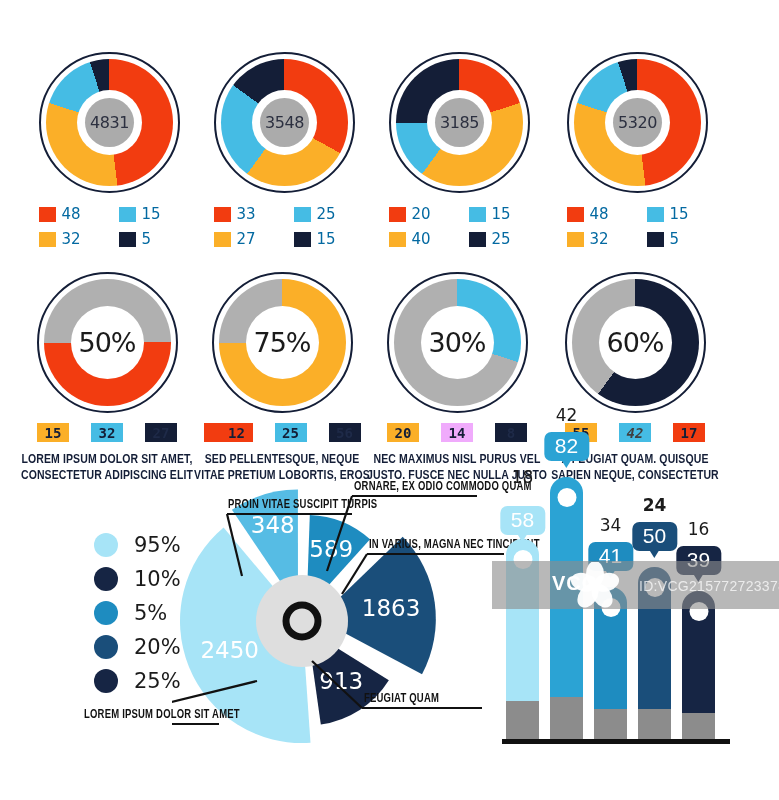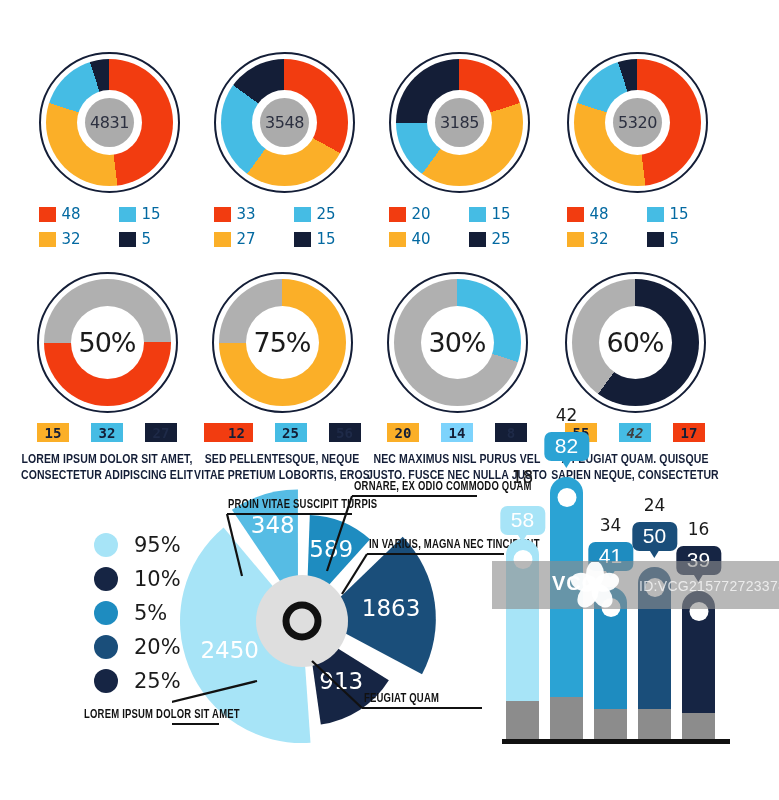--- a/index.html
+++ b/index.html
@@ -235,21 +235,21 @@
     <div class="pct-cell" style="left: 366px; top: 272px;">
       <div class="pct-wrap">
         <div class="pct-pie" style="background: conic-gradient(rgb(69, 188, 228) 0deg, rgb(69, 188, 228) 108deg, rgb(176, 176, 176) 108deg, rgb(176, 176, 176) 360deg); z-index: 1;"></div>
         <div class="pct-outline"></div>
         <div class="pct-hole" style="z-index: 2;">
           <span>30%</span>
         </div>
       </div>
       <div class="pct-legend">
         <div class="pct-chip" style="background: rgb(251, 175, 40); color: rgb(20, 30, 55);">20</div>
-        <div class="pct-chip" style="background: #7dd3fc; color: rgb(20, 30, 55);">14</div>
+        <div class="pct-chip" style="background: #f0abfc; color: rgb(20, 30, 55);">14</div>
         <div class="pct-chip" style="background: rgb(20, 30, 55); color: rgb(30, 42, 72);">8</div>
       </div>
       <div class="pct-caption">NEC MAXIMUS NISL PURUS VEL JUSTO. FUSCE NEC NULLA JUSTO</div>
     </div>
     <div class="pct-cell" style="left: 544px; top: 272px;">
       <div class="pct-wrap">
         <div class="pct-pie" style="background: conic-gradient(rgb(20, 30, 55) 0deg, rgb(20, 30, 55) 216deg, rgb(176, 176, 176) 216deg, rgb(176, 176, 176) 360deg); z-index: 1;"></div>
         <div class="pct-outline"></div>
         <div class="pct-hole" style="z-index: 2;">
           <span>60%</span>
@@ -340,21 +340,21 @@
         <div class="bar-knob" style="bottom: 122px;"></div>
         <div class="bubble" style="background: rgb(30, 140, 192); color: rgb(30, 140, 192); bottom: 168px;"><span style="color: rgb(255, 255, 255);">41</span></div>
         <div class="toplab" style="bottom: 204px;">34</div>
       </div>
       <div class="bar-col" style="left: 146px;">
         <div class="bar-stem" style="height: 172px; background: rgb(26, 78, 122);">
           <div class="bar-grey" style="height: 30px;"></div>
         </div>
         <div class="bar-knob" style="bottom: 142px;"></div>
         <div class="bubble" style="background: rgb(26, 78, 122); color: rgb(26, 78, 122); bottom: 188px;"><span style="color: rgb(255, 255, 255);">50</span></div>
-        <div class="toplab" style="bottom: 224px;">24</div>
+        <div class="toplab" style="bottom: 224px; font-weight: bold;">24</div>
       </div>
       <div class="bar-col" style="left: 190px;">
         <div class="bar-stem" style="height: 148px; background: rgb(22, 37, 68);">
           <div class="bar-grey" style="height: 26px;"></div>
         </div>
         <div class="bar-knob" style="bottom: 118px;"></div>
         <div class="bubble" style="background: rgb(22, 37, 68); color: rgb(22, 37, 68); bottom: 164px;"><span style="color: rgb(255, 255, 255);">39</span></div>
         <div class="toplab" style="bottom: 200px;">16</div>
       </div>
     </div>

